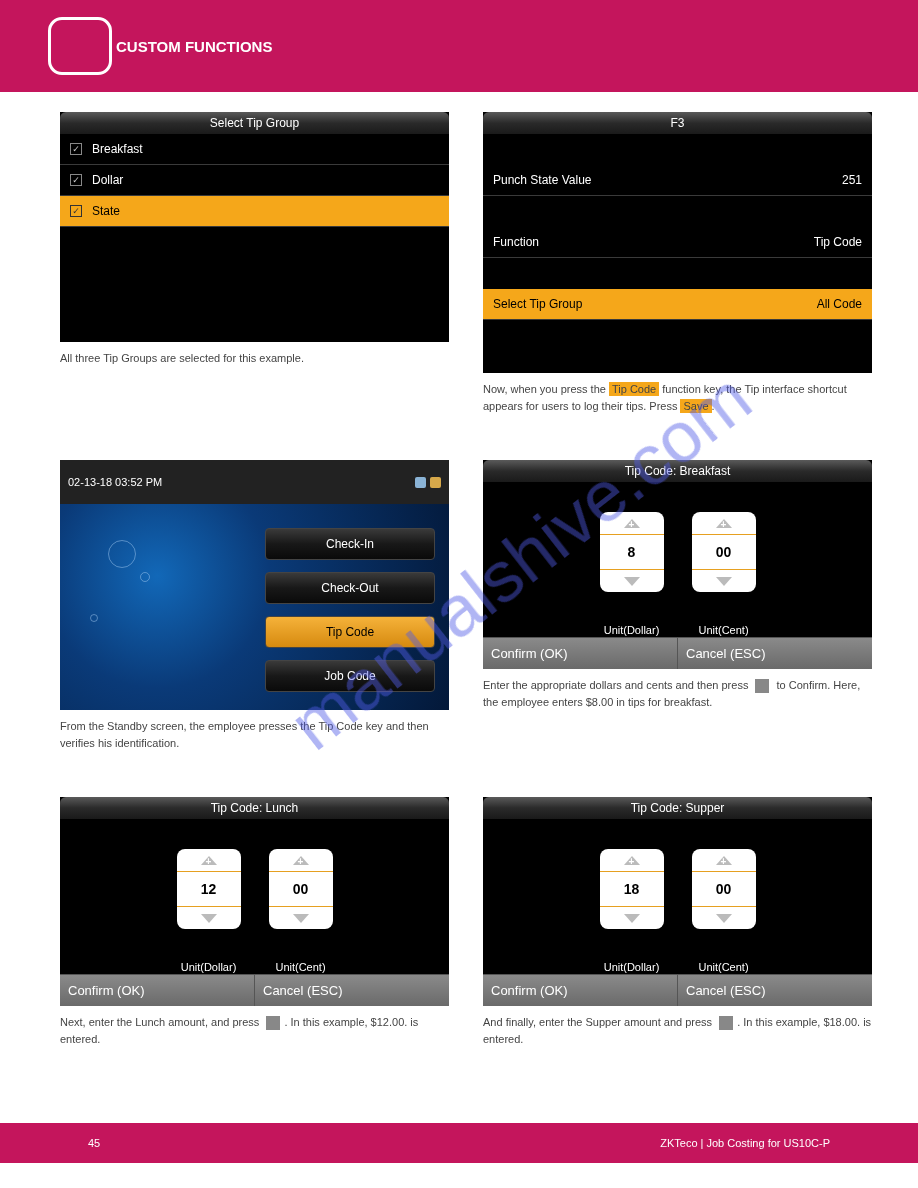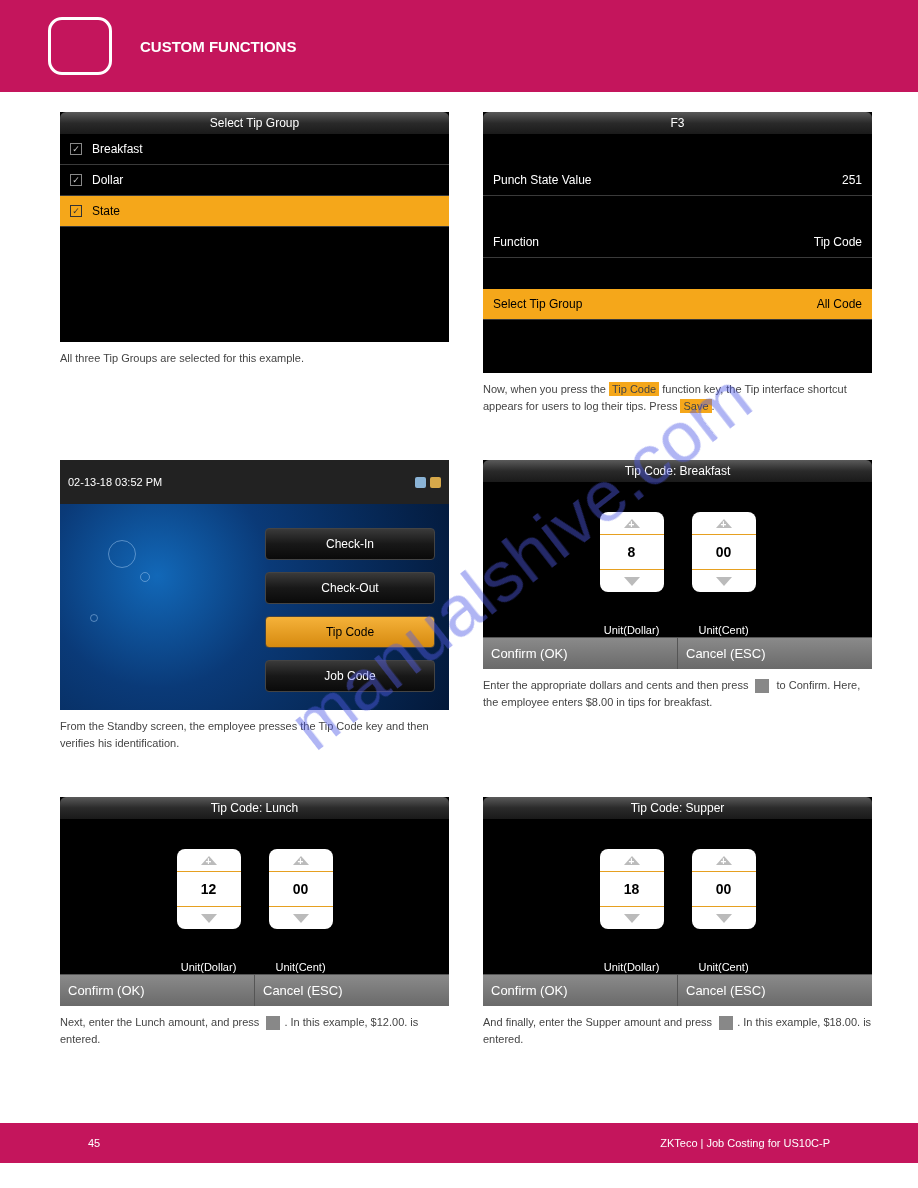--- a/index.html
+++ b/index.html
@@ -4,21 +4,21 @@
 <style>
 * { margin: 0; padding: 0; box-sizing: border-box; }
 body { font-family: Arial, sans-serif; background: #fff; width: 918px; }
 
 .header-bar {
   background: #c4155c;
   height: 92px;
   padding: 16px 48px;
   display: flex;
   align-items: center;
-  gap: 28px;
+  gap: 4px;
 }
 .header-box {
   width: 64px;
   height: 58px;
   border: 3px solid #fff;
   border-radius: 14px;
 }
 .header-label { color: #fff; font-size: 15px; font-weight: bold; }
 
 .content { padding: 20px 60px 30px; }

